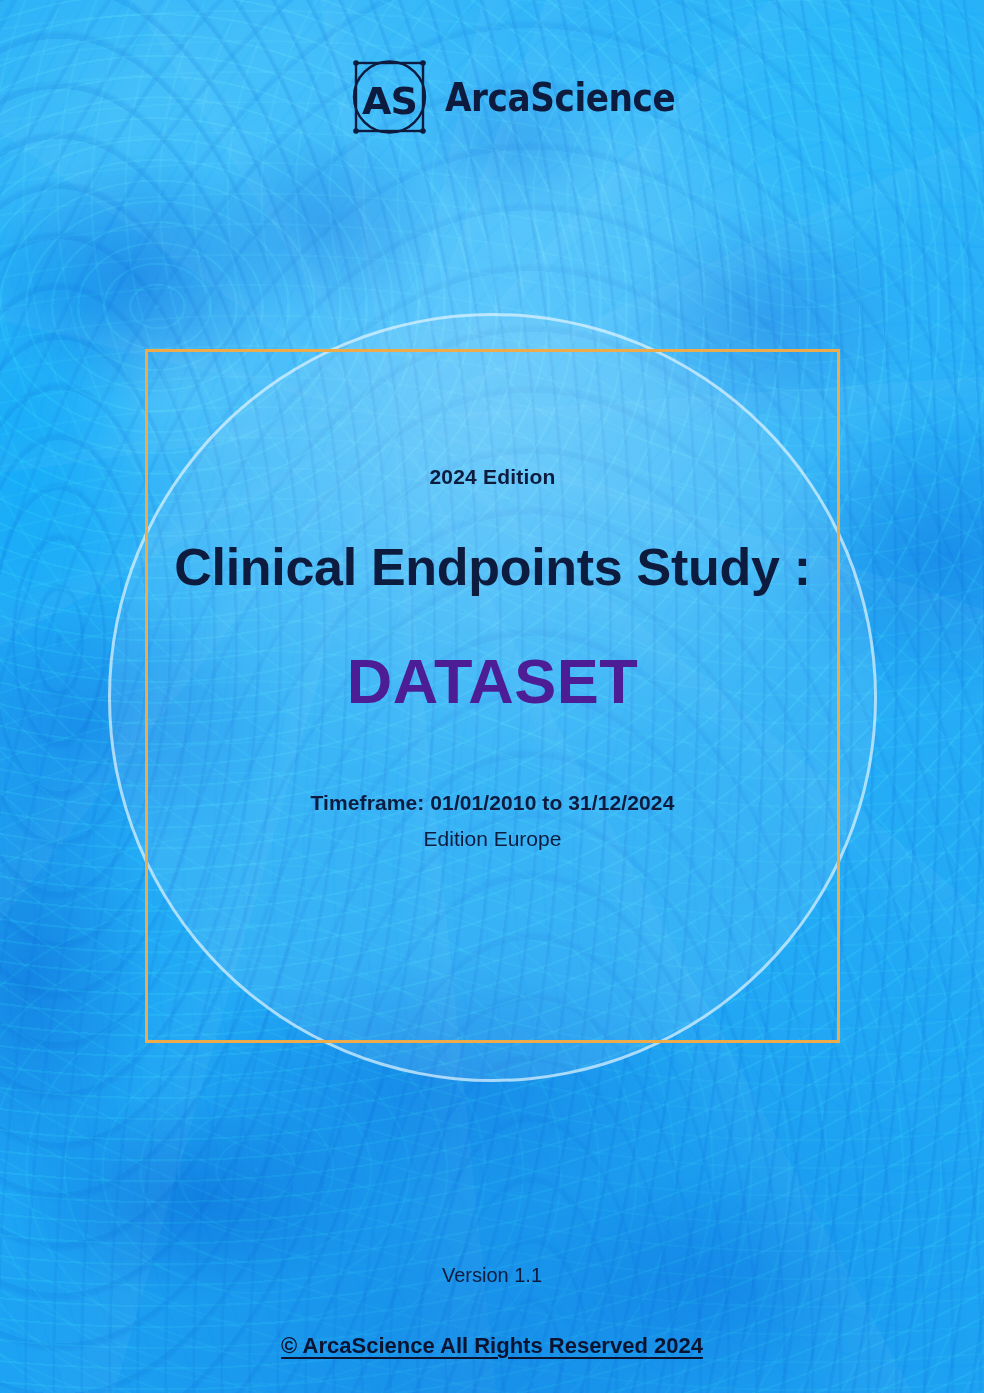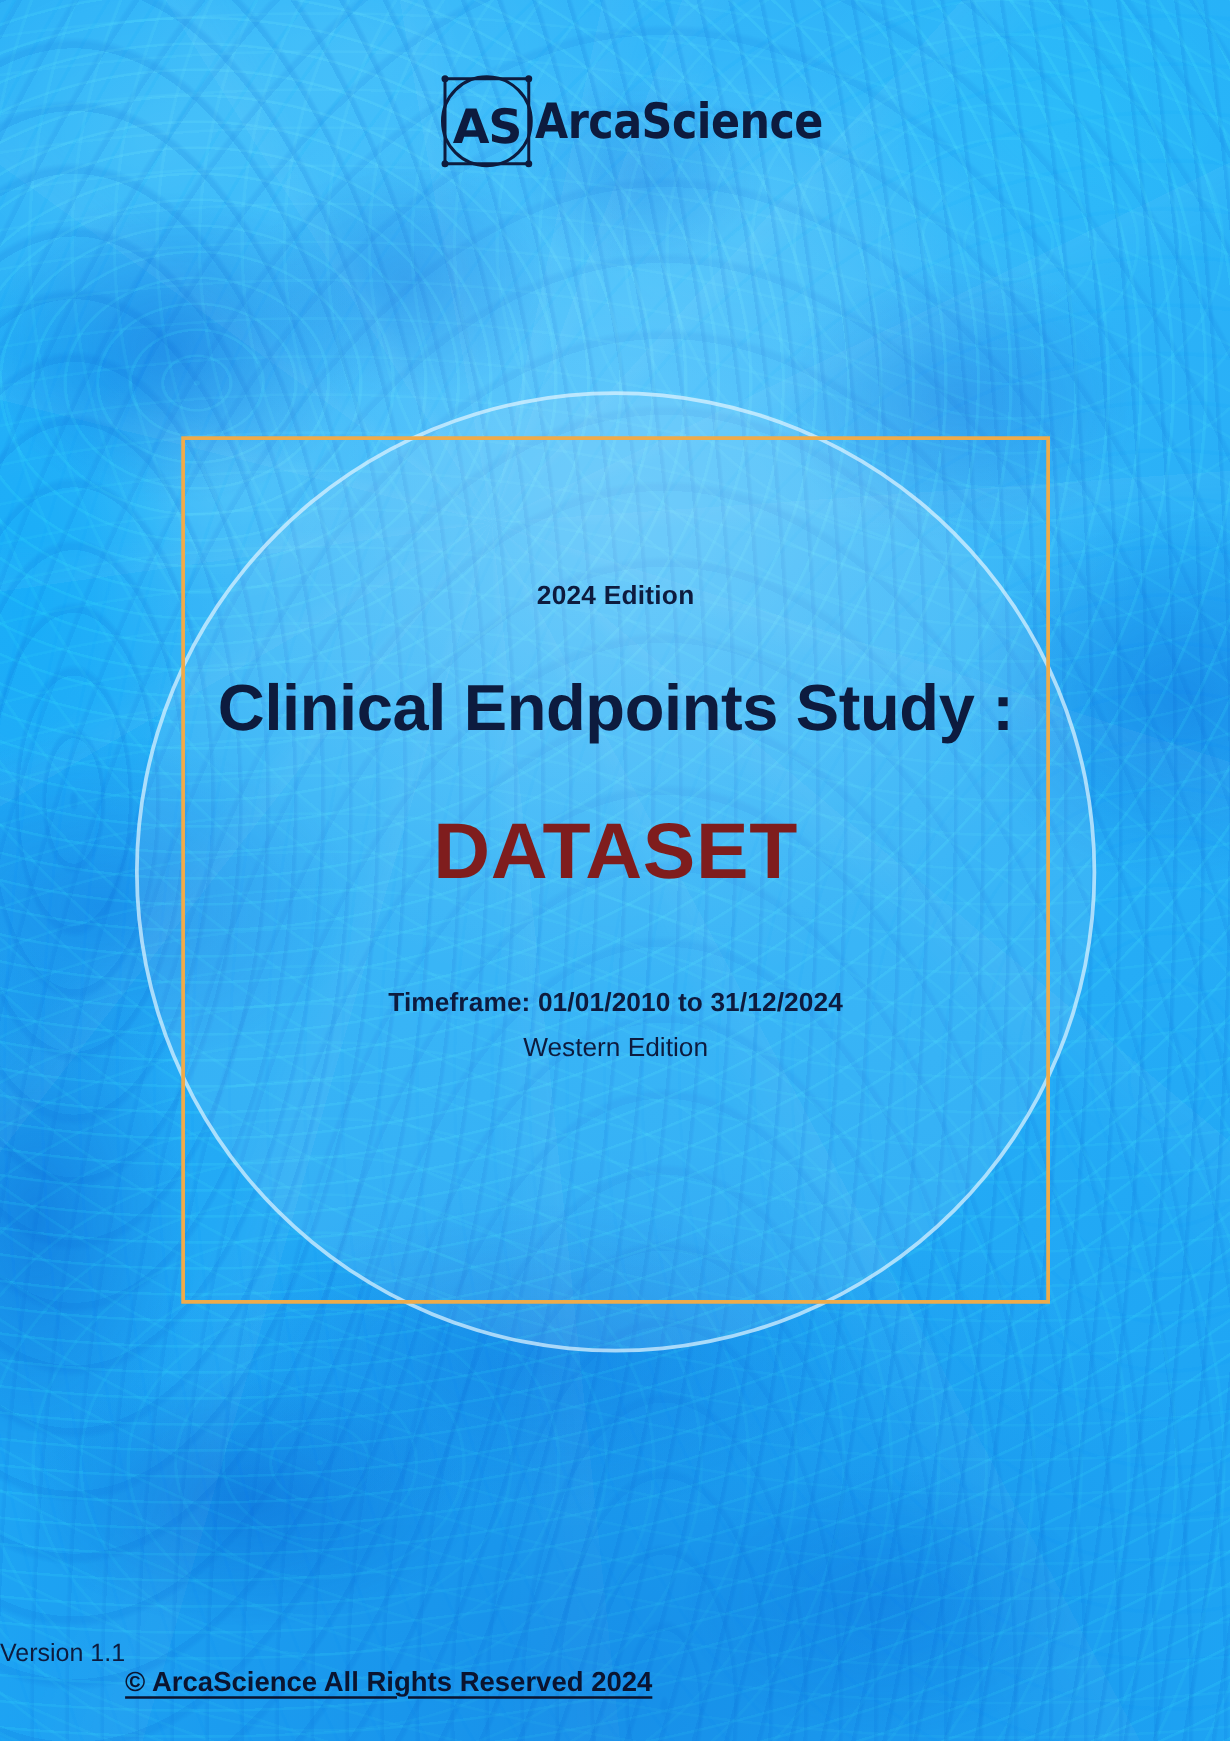--- a/index.html
+++ b/index.html
@@ -109,20 +109,21 @@
     box-sizing: border-box;
   }
 
   
   .logo {
     position: absolute;
     left: 352px;
     top: 58px;
     display: flex;
     align-items: center;
+    gap: 17px;
   }
   .logo-mark {
     position: relative;
     width: 76px;
     height: 78px;
   }
   .logo-mark svg { display: block; }
   .logo-word {
     font-family: "DejaVu Sans", sans-serif;
     font-weight: bold;
@@ -160,21 +161,21 @@
     line-height: 1.16;
     font-weight: bold;
     color: #0d1b3e;
     text-align: center;
     letter-spacing: -0.3px;
   }
   .dataset-word {
     margin-top: 48px;
     font-size: 63px;
     font-weight: bold;
-    color: #7f1d1d;
+    color: #4c1d95;
     letter-spacing: .5px;
   }
   .timeframe {
     margin-top: 74px;
     font-size: 21px;
     font-weight: bold;
     color: #0d1b3e;
     letter-spacing: .1px;
   }
   .region {
@@ -184,21 +185,21 @@
     color: #0d1b3e;
   }
 
   
   .footer {
     position: absolute;
     left: 0;
     right: 0;
     bottom: 34px;
     display: flex;
-    flex-direction: row;
+    flex-direction: column;
     align-items: center;
   }
   .version {
     font-size: 20px;
     color: #0d1b3e;
     font-weight: normal;
   }
   .copyright {
     margin-top: 46px;
     font-size: 22px;
@@ -236,21 +237,21 @@
       </svg>
     </div>
     <div class="logo-word">ArcaScience</div>
   </div>
 
   <div class="center-block">
     <div class="edition">2024 Edition</div>
     <div class="study-title">Clinical Endpoints Study :</div>
     <div class="dataset-word">DATASET</div>
     <div class="timeframe">Timeframe: 01/01/2010 to 31/12/2024</div>
-    <div class="region">Western Edition</div>
+    <div class="region">Edition Europe</div>
   </div>
 
   <div class="footer">
     <div class="version">Version 1.1</div>
     <div class="copyright">© ArcaScience All Rights Reserved 2024</div>
   </div>
 
 </div>
 
 </body></html>

